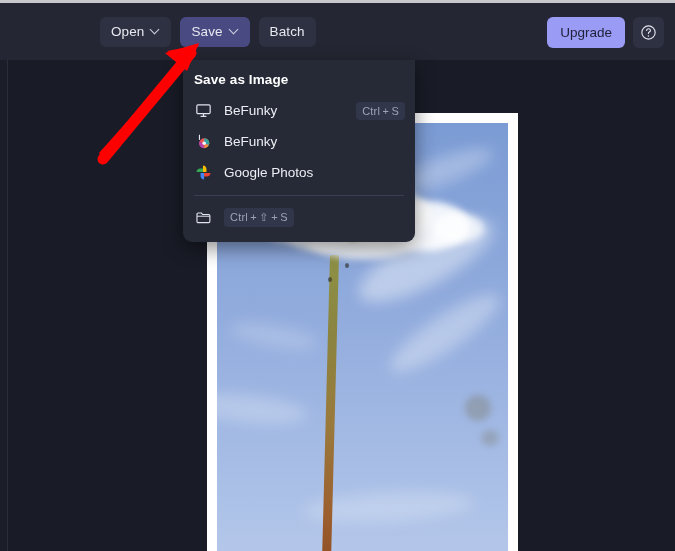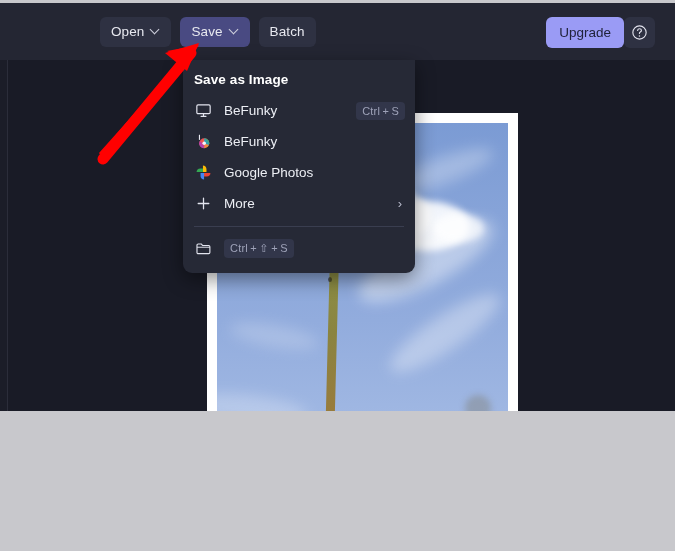--- a/index.html
+++ b/index.html
@@ -9,21 +9,21 @@
     height: 551px;
     background: #c8c8cc;
     font-family: "Liberation Sans", sans-serif;
     overflow: hidden;
   }
 
   #app {
     position: absolute;
     left: 0; top: 3px;
     width: 675px;
-    height: 408px;
+    height: 548px;
     background: #e5e5e5;
     overflow: hidden;
   }
 
   
   .toolbar {
     position: absolute;
     left: 0; top: 0;
     width: 675px; height: 57px;
     background: #24263300;
@@ -72,22 +72,23 @@
     position: absolute;
     left: 0; top: 0;
     width: 6px; height: 6px;
     border-right: 1.6px solid #cfd0dd;
     border-bottom: 1.6px solid #cfd0dd;
     transform: rotate(45deg);
   }
 
   .tb-group-right {
     position: absolute;
-    right: 20px; top: 14px;
-    display: flex;
+    right: 11px; top: 14px;
+    display: flex;
+    gap: 8px;
     align-items: center;
   }
 
   .upgrade-btn {
     height: 31px;
     padding: 0 13px;
     border-radius: 6px;
     background: #9a9bf5;
     color: #20223a;
     font-size: 13.5px;
@@ -433,29 +434,20 @@
         <svg width="17" height="17" viewBox="0 0 24 24">
           <path d="M11.2 2.2c2.8 0 5 2.2 5 5v4.1h-5z" fill="#fbbc04"></path>
           <path d="M21.8 12.8c0 2.8-2.2 5-5 5h-4.1v-5z" fill="#ea4335"></path>
           <path d="M12.8 21.8c-2.8 0-5-2.2-5-5v-4.1h5z" fill="#4285f4"></path>
           <path d="M2.2 11.2c0-2.8 2.2-5 5-5h4.1v5z" fill="#34a853"></path>
         </svg>
       </span>
       <span class="mi-label">Google Photos</span>
     </div>
 
-    <div class="menu-item">
-      <span class="mi-icon">
-        <svg width="17" height="17" viewBox="0 0 24 24">
-          <path d="M12 4.5v15M4.5 12h15" stroke="#e2e4ee" stroke-width="1.8" stroke-linecap="round"></path>
-        </svg>
-      </span>
-      <span class="mi-label">More</span>
-      <span class="submenu-arrow">›</span>
-    </div>
 
     <div class="menu-sep"></div>
 
     <div class="menu-item">
       <span class="mi-icon">
         <svg width="17" height="17" viewBox="0 0 24 24" fill="none">
           <path d="M2.8 7.3a1.7 1.7 0 0 1 1.7-1.7h4.3l1.8 2.1h8.7a1.7 1.7 0 0 1 1.7 1.7v8.2a1.7 1.7 0 0 1-1.7 1.7H4.5a1.7 1.7 0 0 1-1.7-1.7z" stroke="#e2e4ee" stroke-width="1.6" stroke-linejoin="round"></path>
           <path d="M2.8 10.2h18.2" stroke="#e2e4ee" stroke-width="1.4"></path>
         </svg>
       </span>

